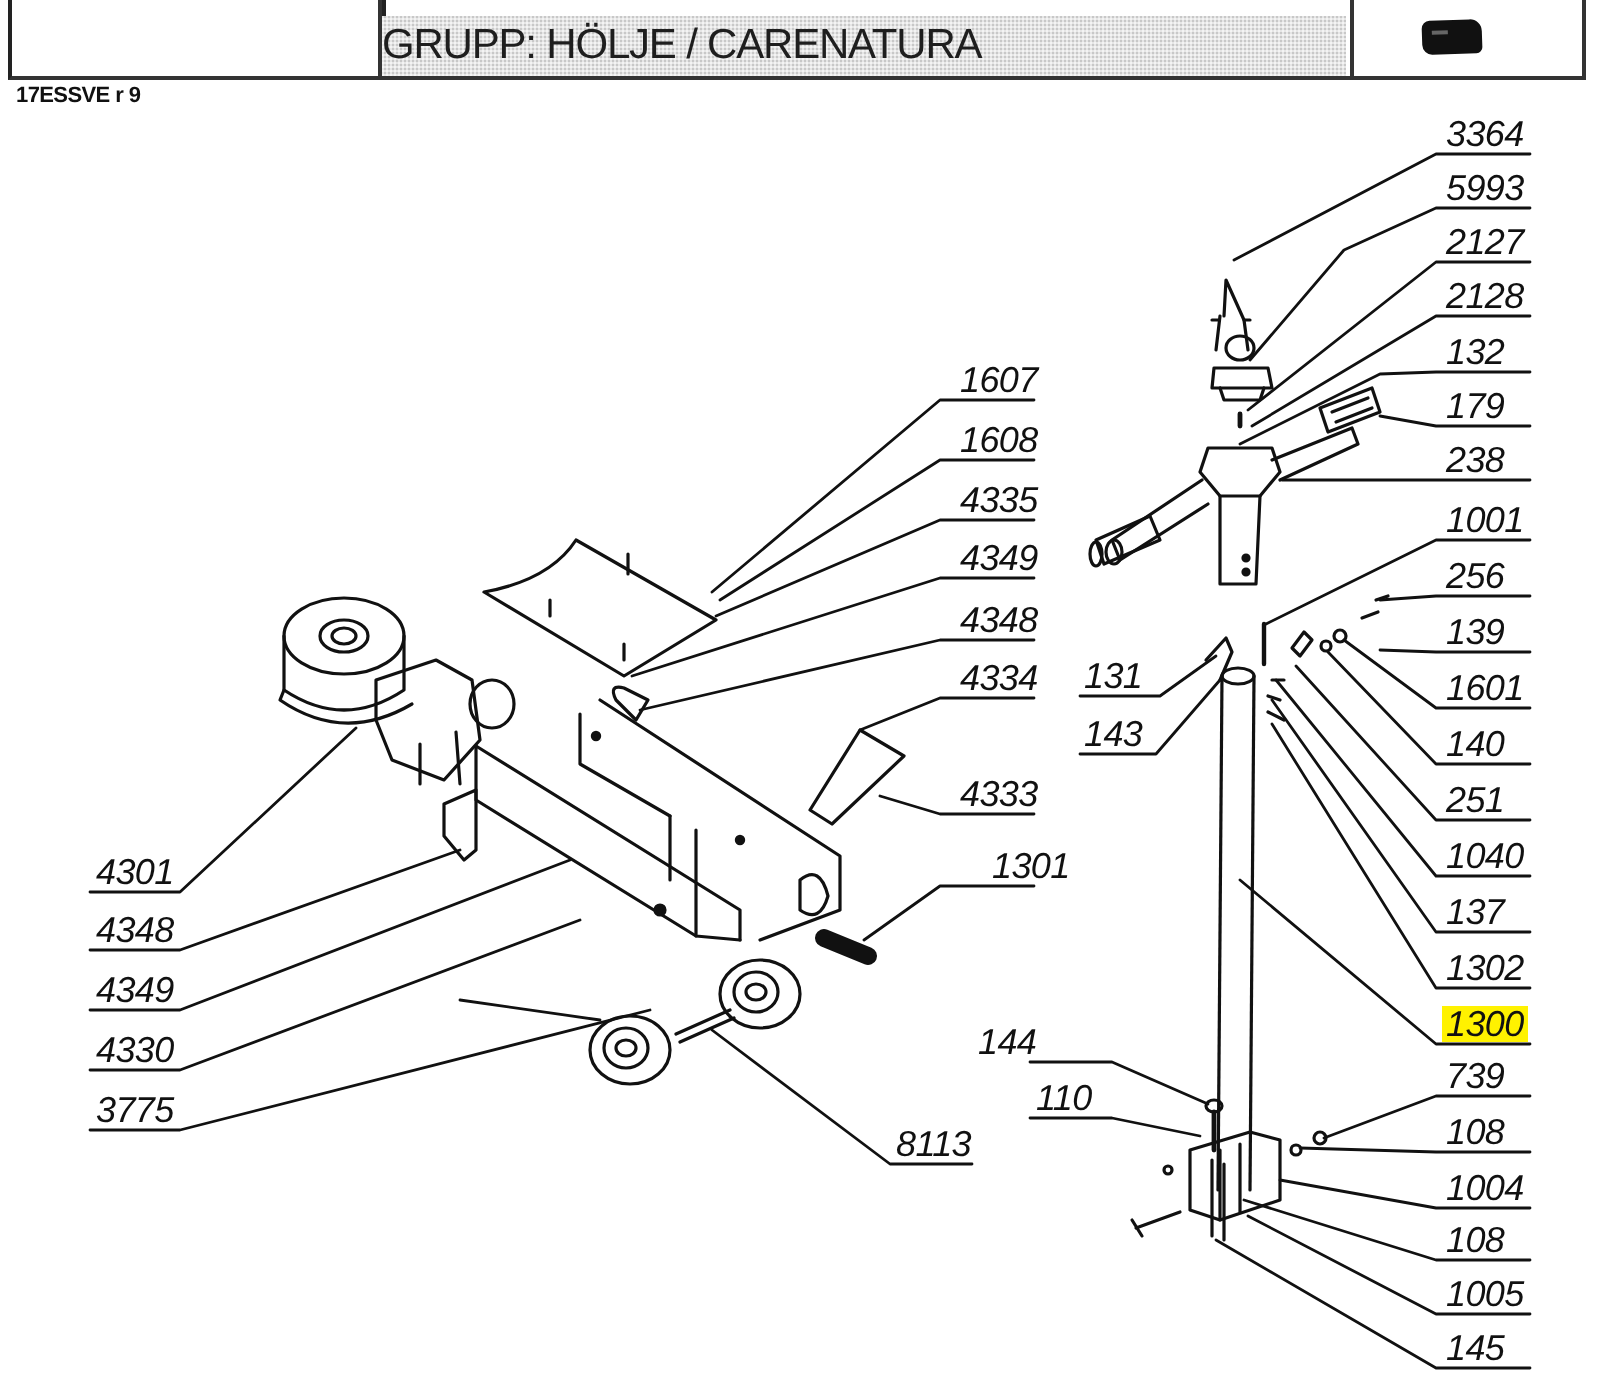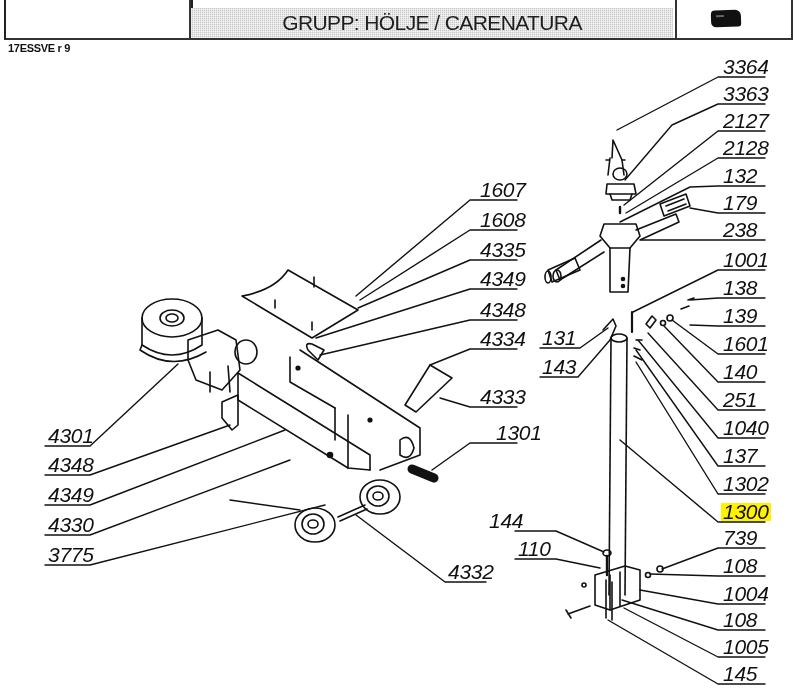--- a/index.html
+++ b/index.html
@@ -3,25 +3,25 @@
 <meta charset="utf-8">
 <style>
   html, body { margin:0; padding:0; background:#ffffff; }
   body { width:800px; height:694px; position:relative; overflow:hidden; font-family:"Liberation Sans", sans-serif; }
   .header { position:absolute; left:0; top:0; width:800px; height:42px; }
   .hdr-left { position:absolute; left:4px; top:-2px; width:185px; height:40px; border:2px solid #222; border-top:none; border-bottom:2px solid #333; }
   .hdr-band { position:absolute; left:191px; top:8px; width:482px; height:30px; background-color:#c8c8c8;
     background-image: repeating-linear-gradient(0deg, rgba(255,255,255,0.55) 0 1px, transparent 1px 2px), repeating-linear-gradient(90deg, rgba(255,255,255,0.55) 0 1px, transparent 1px 2px); }
   .hdr-frame { position:absolute; left:189px; top:-2px; width:484px; height:40px; border:2px solid #333; border-top:none; }
   .hdr-right { position:absolute; left:675px; top:-2px; width:116px; height:40px; border-right:2px solid #333; border-bottom:2px solid #333; }
-  .hdr-text { position:absolute; left:191px; top:9px; width:482px; text-align:center; font-size:21px; line-height:28px; color:#1e1e1e; letter-spacing:-0.6px; }
+  .hdr-text { position:absolute; left:191px; top:9px; width:482px; font-size:21px; line-height:28px; color:#1e1e1e; letter-spacing:-0.6px; }
   .code { position:absolute; left:8px; top:42px; font-size:11px; font-weight:bold; color:#111; letter-spacing:-0.3px;text-align:center; }
   .logo { position:absolute; left:711px; top:10px; width:30px; height:17px; background:#111; border-radius:4px 6px 3px 5px; transform:rotate(-2deg); }
   .logo::after{ content:""; position:absolute; left:5px; top:5px; width:8px; height:2px; background:#666; }
-  .lbl { position:absolute; font-size:21px; font-style:italic; color:#111; letter-spacing:-0.3px; line-height:18px; font-family:"Liberation Sans", sans-serif; }
+  .lbl { position:absolute; font-size:18px; font-style:italic; color:#111; letter-spacing:-0.3px; line-height:18px; font-family:"Liberation Sans", sans-serif; }
   .lbl.hl { background:#fff200; padding:0 2px; margin-left:-2px; }
   svg.diag { position:absolute; left:0; top:0; }
 </style>
 </head>
 <body>
 
 <div class="header">
   <div class="hdr-left"></div>
   <div class="hdr-band"></div>
   <div class="hdr-frame"></div>
@@ -168,28 +168,28 @@
     <path d="M45 505 L90 505 L285 430"></path>
     <path d="M45 535 L90 535 L290 460"></path>
     <path d="M45 565 L90 565 L325 505"></path>
     <path d="M230 500 L300 510"></path>
 
     <path d="M486 582 L445 582 L356 515"></path>
   </g>
 </svg>
 
 <div class="lbl" style="left:723px;top:58px">3364</div>
-<div class="lbl" style="left:723px;top:85px">3363</div>
+<div class="lbl" style="left:723px;top:85px">5993</div>
 <div class="lbl" style="left:723px;top:112px">2127</div>
 <div class="lbl" style="left:723px;top:139px">2128</div>
 <div class="lbl" style="left:723px;top:167px">132</div>
 <div class="lbl" style="left:723px;top:194px">179</div>
 <div class="lbl" style="left:723px;top:221px">238</div>
 <div class="lbl" style="left:723px;top:251px">1001</div>
-<div class="lbl" style="left:723px;top:279px">138</div>
+<div class="lbl" style="left:723px;top:279px">256</div>
 <div class="lbl" style="left:723px;top:307px">139</div>
 <div class="lbl" style="left:723px;top:335px">1601</div>
 <div class="lbl" style="left:723px;top:363px">140</div>
 <div class="lbl" style="left:723px;top:391px">251</div>
 <div class="lbl" style="left:723px;top:419px">1040</div>
 <div class="lbl" style="left:723px;top:447px">137</div>
 <div class="lbl" style="left:723px;top:475px">1302</div>
 <div class="lbl hl" style="left:723px;top:503px">1300</div>
 <div class="lbl" style="left:723px;top:529px">739</div>
 <div class="lbl" style="left:723px;top:557px">108</div>
@@ -211,13 +211,13 @@
 <div class="lbl" style="left:480px;top:330px">4334</div>
 <div class="lbl" style="left:480px;top:388px">4333</div>
 <div class="lbl" style="left:496px;top:424px">1301</div>
 
 <div class="lbl" style="left:48px;top:427px">4301</div>
 <div class="lbl" style="left:48px;top:456px">4348</div>
 <div class="lbl" style="left:48px;top:486px">4349</div>
 <div class="lbl" style="left:48px;top:516px">4330</div>
 <div class="lbl" style="left:48px;top:546px">3775</div>
 
-<div class="lbl" style="left:448px;top:563px">4332</div>
+<div class="lbl" style="left:448px;top:563px">8113</div>
 
 </body></html>

